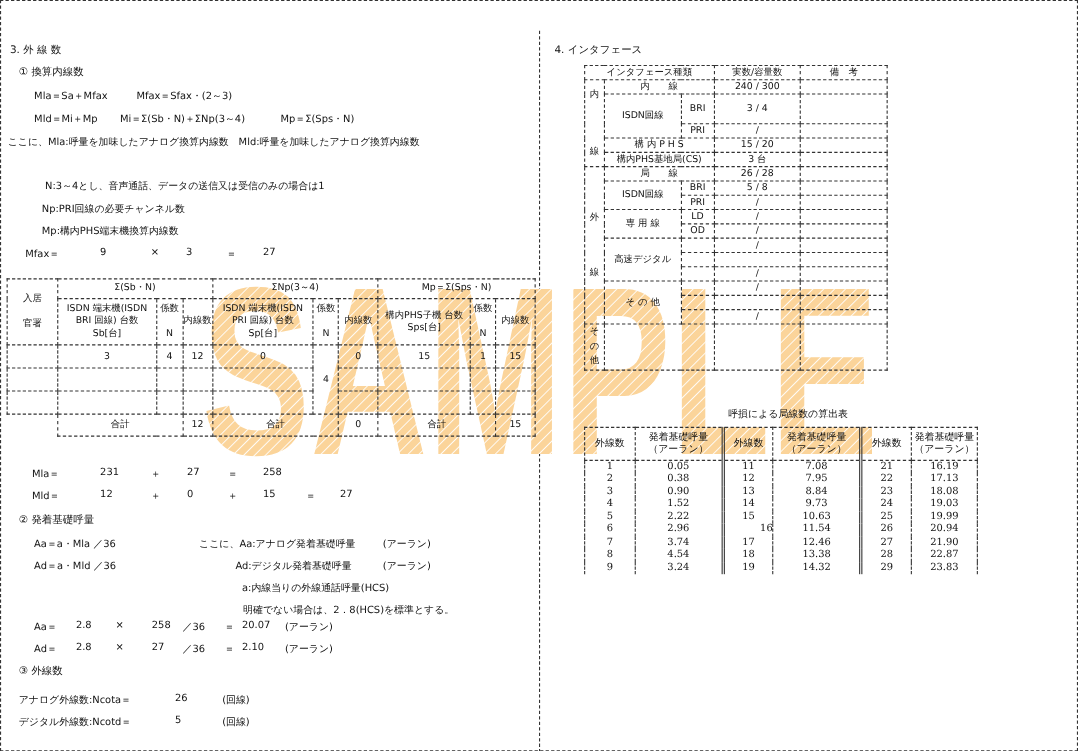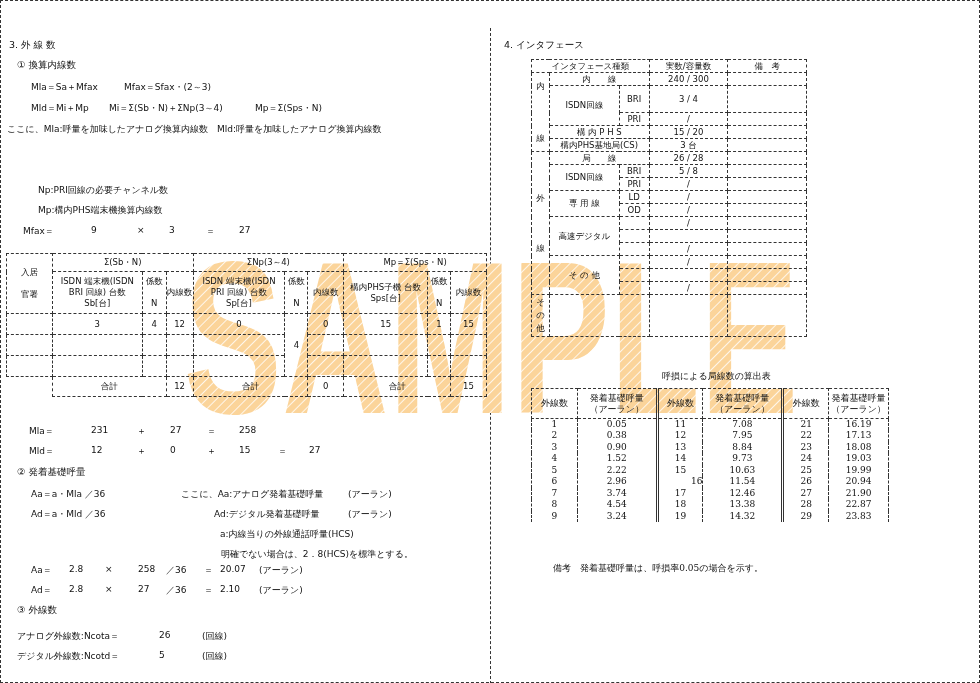--- a/index.html
+++ b/index.html
@@ -37,20 +37,21 @@
   </svg>
 
   <div class="abs f10" style="left:8px;top:38px">3. 外 線 数</div>
   <div class="abs f10" style="left:16px;top:58px">① 換算内線数</div>
   <div class="abs" style="left:30px;top:80px">Mla＝Sa＋Mfax</div>
   <div class="abs" style="left:123px;top:80px">Mfax＝Sfax・(2～3)</div>
   <div class="abs" style="left:30px;top:101px">Mld＝Mi＋Mp</div>
   <div class="abs" style="left:108px;top:101px">Mi＝Σ(Sb・N)＋ΣNp(3～4)</div>
   <div class="abs" style="left:254px;top:101px">Mp＝Σ(Sps・N)</div>
   <div class="abs" style="left:6px;top:122px">ここに、Mla:呼量を加味したアナログ換算内線数　Mld:呼量を加味したアナログ換算内線数</div>
+  <div class="abs" style="left:40px;top:162px">N:3～4とし、音声通話、データの送信又は受信のみの場合は1</div>
   <div class="abs" style="left:37px;top:183px">Np:PRI回線の必要チャンネル数</div>
   <div class="abs" style="left:37px;top:203px">Mp:構内PHS端末機換算内線数</div>
 
   <div>
     <span class="abs" style="left:22px;top:224px">Mfax＝</span>
     <span class="abs" style="left:90px;top:224px">9</span>
     <span class="abs" style="left:136px;top:224px">×</span>
     <span class="abs" style="left:168px;top:224px">3</span>
     <span class="abs" style="left:205px;top:224px">＝</span>
     <span class="abs" style="left:238px;top:224px">27</span>
@@ -397,14 +398,13 @@
           <td style="border-bottom: none; border-top: none;">9</td>
           <td style="border-bottom: none; border-top: none;">3.24</td>
           <td class="dbl-l" style="border-bottom: none; border-top: none;">19</td>
           <td style="border-bottom: none; border-top: none;">14.32</td>
           <td class="dbl-l" style="border-bottom: none; border-top: none;">29</td>
           <td style="border-bottom: none; border-top: none;">23.83</td>
         </tr>
       </tbody>
   </table>
 
-  <div class="abs" style="left:552px;top:561px;font-family:'DejaVu Serif','Liberation Serif',serif;">備考　発着基礎呼量は、呼損率0.05の場合を示す。</div>
 </div>
 
 </body></html>

